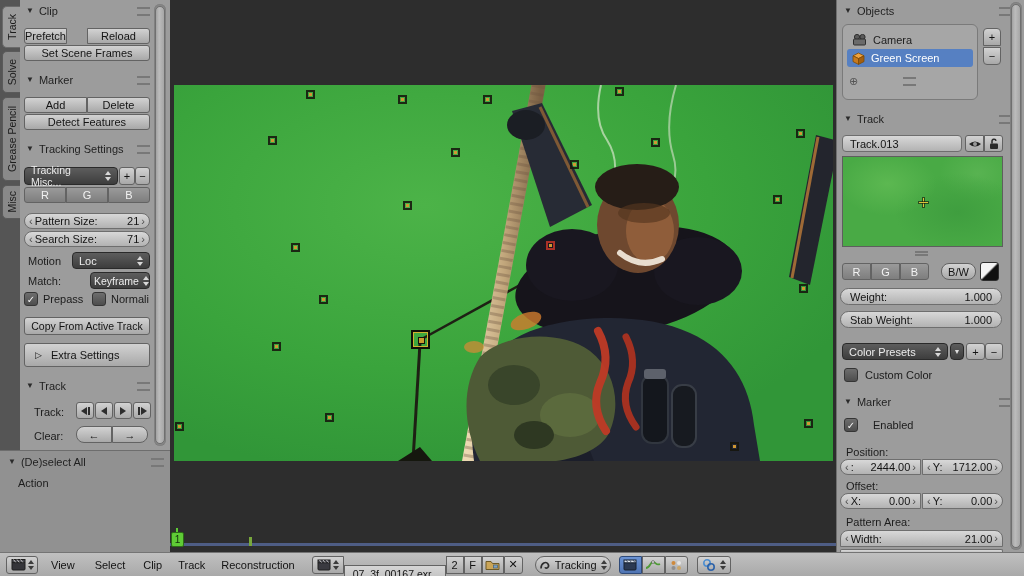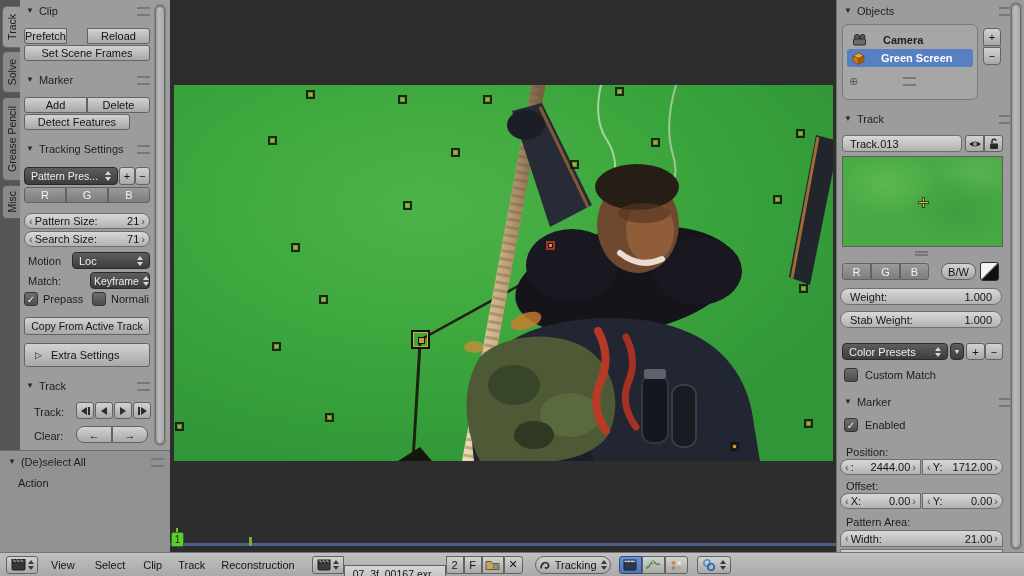--- a/index.html
+++ b/index.html
@@ -42,21 +42,21 @@
   .trk-marker.red{border-color:#aa3026;}
   #sel-marker{position:absolute;width:19px;height:19px;box-sizing:border-box;border:2px solid #101008;
               box-shadow:inset 0 0 0 1px #cdb42e;}
   #sel-marker::after{content:"";position:absolute;left:5px;top:5px;width:5px;height:5px;background:#c99b2d;border:1px solid #15150c;}
   
   #footer{background:linear-gradient(#c0c0c0,#a9a9a9);border-top:1px solid #747474;}
   .menu{color:#131313;padding:0 5px;line-height:24px;}
   .tri-l{width:0;height:0;border-top:4px solid transparent;border-bottom:4px solid transparent;border-right:6px solid #2d2d2d;}
   .tri-r{width:0;height:0;border-top:4px solid transparent;border-bottom:4px solid transparent;border-left:6px solid #2d2d2d;}
   .vbar{width:2px;height:8px;background:#2d2d2d;}
-  .listrow{display:flex;align-items:center;gap:16px;height:18px;padding:0 5px;border-radius:3px;color:#1d1d1d;font-weight:bold;}
+  .listrow{display:flex;align-items:center;gap:6px;height:18px;padding:0 5px;border-radius:3px;color:#1d1d1d;}
   .listrow.sel{background:#5680c2;color:#fff;}
 </style>
 </head>
 <body>
 
 <div id="app">
 
   <div class="abs" style="left:170px;top:0;width:666px;height:552px;background:#2d2d2d;"></div>
 
   <div class="abs" style="left:174px;top:85px;width:659px;height:376px;overflow:hidden;
@@ -171,29 +171,29 @@
   <div class="abs btn" style="left:87px;top:28px;width:63px;height:16px;border-radius:0 3px 3px 0;">Reload</div>
   <div class="abs btn" style="left:24px;top:45px;width:126px;height:16px;">Set Scene Frames</div>
 
   <div class="abs hdr" style="left:26px;top:73px;width:124px;height:14px;">
     <span class="tri">▼</span>
     <span>Marker</span>
     <span class="grip"></span>
   </div>
   <div class="abs btn" style="left:24px;top:97px;width:63px;height:16px;border-radius:3px 0 0 3px;">Add</div>
   <div class="abs btn" style="left:87px;top:97px;width:63px;height:16px;border-radius:0 3px 3px 0;">Delete</div>
-  <div class="abs btn" style="left:24px;top:114px;width:106px;height:16px;">Detect Features</div>
+  <div class="abs btn" style="left:24px;top:114px;width:126px;height:16px;">Detect Features</div>
 
   <div class="abs hdr" style="left:26px;top:142px;width:124px;height:14px;">
     <span class="tri">▼</span>
     <span>Tracking Settings</span>
     <span class="grip"></span>
   </div>
   <div class="abs dd" style="left:24px;top:167px;width:94px;height:18px;font-size:10.5px;">
-    <span>Pattern Pres...</span>
+    <span>Tracking Misc...</span>
     <span class="stepper">
         <i class="up"></i>
         <i class="dn"></i>
       </span>
   </div>
   <div class="abs btn" style="left:119px;top:167px;width:16px;height:18px;">+</div>
   <div class="abs btn" style="left:135px;top:167px;width:15px;height:18px;">−</div>
   <div class="abs btn rgb" style="left:24px;top:187px;width:42px;height:16px;border-radius:3px 0 0 3px;">R</div>
   <div class="abs btn rgb" style="left:66px;top:187px;width:42px;height:16px;border-radius:0;">G</div>
   <div class="abs btn rgb" style="left:108px;top:187px;width:42px;height:16px;border-radius:0 3px 3px 0;">B</div>
@@ -363,31 +363,31 @@
         <i class="dn"></i>
       </span>
   </div>
   <div class="abs dd" style="left:950px;top:343px;width:14px;height:17px;padding:0;justify-content:center;">
     <span style="font-size:7px;color:#ddd;">▼</span>
   </div>
   <div class="abs btn" style="left:966px;top:343px;width:19px;height:17px;">+</div>
   <div class="abs btn" style="left:985px;top:343px;width:18px;height:17px;">−</div>
   <div class="abs" style="left:844px;top:368px;display:flex;align-items:center;gap:7px;">
     <span class="cb"></span>
-    <span>Custom Match</span>
+    <span>Custom Color</span>
   </div>
 
   <div class="abs hdr" style="left:844px;top:395px;width:168px;height:14px;">
     <span class="tri">▼</span>
     <span>Marker</span>
     <span class="grip"></span>
   </div>
   <div class="abs" style="left:844px;top:418px;display:flex;align-items:center;gap:7px;color:#f0f0f0;">
     <span class="cb">✓</span>
-    <span style="color:#1c1c1c;">Enabled</span>
+    <span style="color:#1c1c1c;margin-left:8px;">Enabled</span>
   </div>
   <span class="abs lbl" style="left:846px;top:446px;">Position:</span>
   <div class="abs pill" style="left:840px;top:459px;width:81px;height:16px;border-radius:8px 0 0 8px;">
     <span class="chev">‹</span>
     <span class="lb">:</span>
     <span class="sp"></span>
     <span>2444.00</span>
     <span class="chev">›</span>
   </div>
   <div class="abs pill" style="left:922px;top:459px;width:81px;height:16px;border-radius:0 8px 8px 0;">

